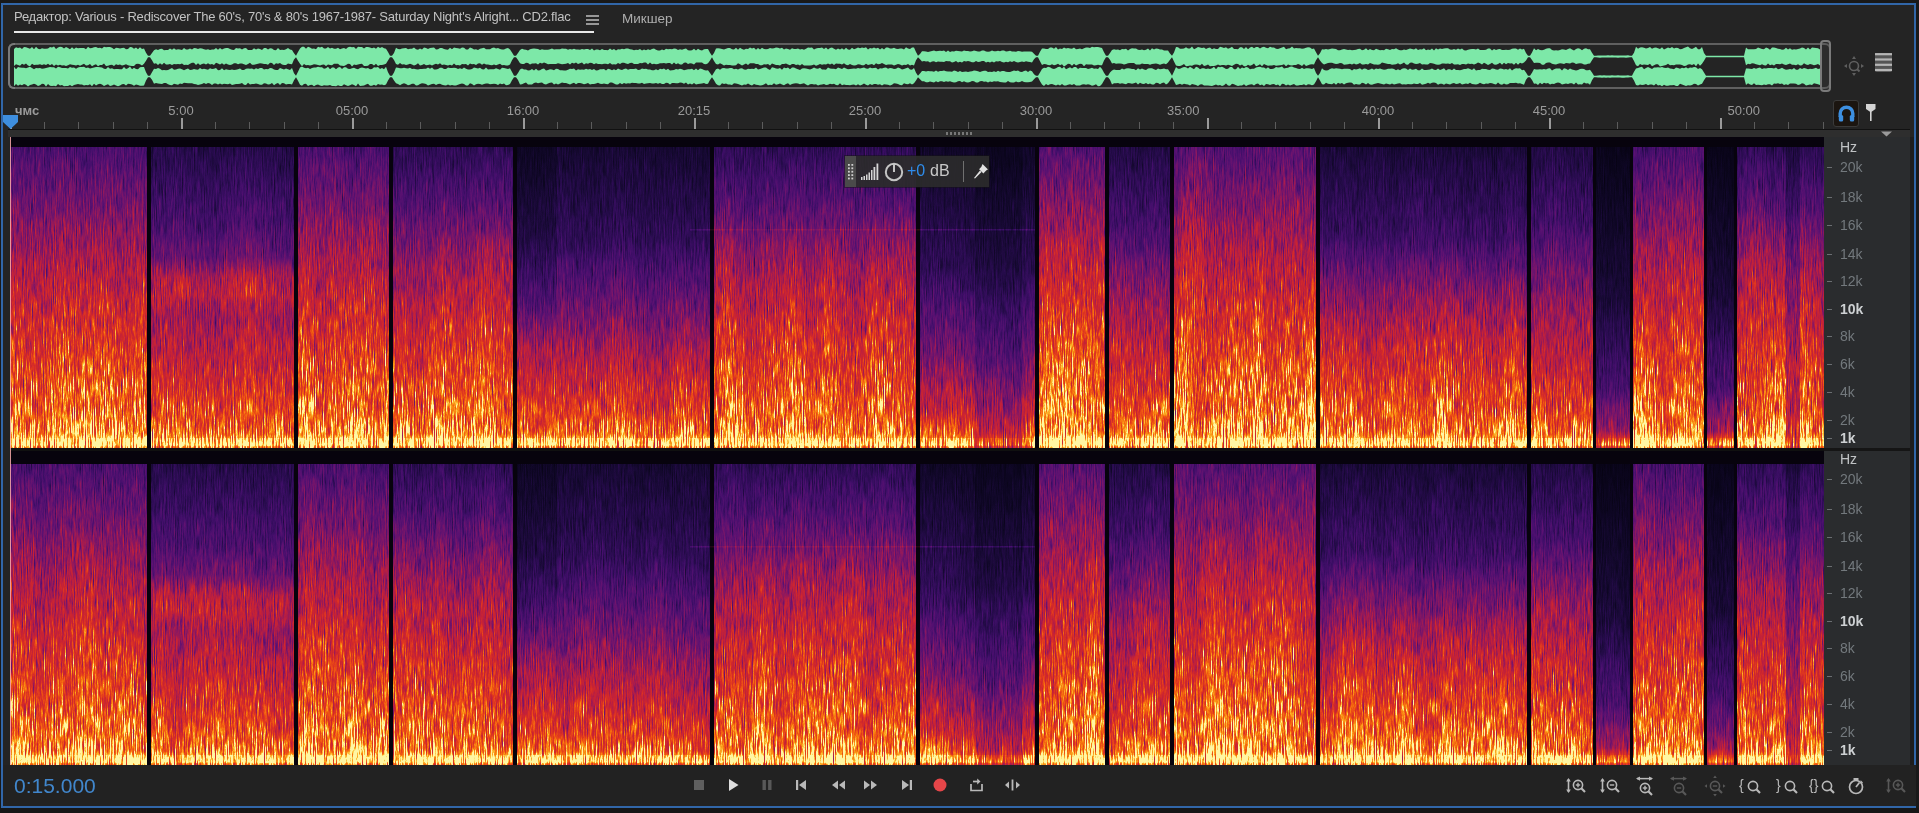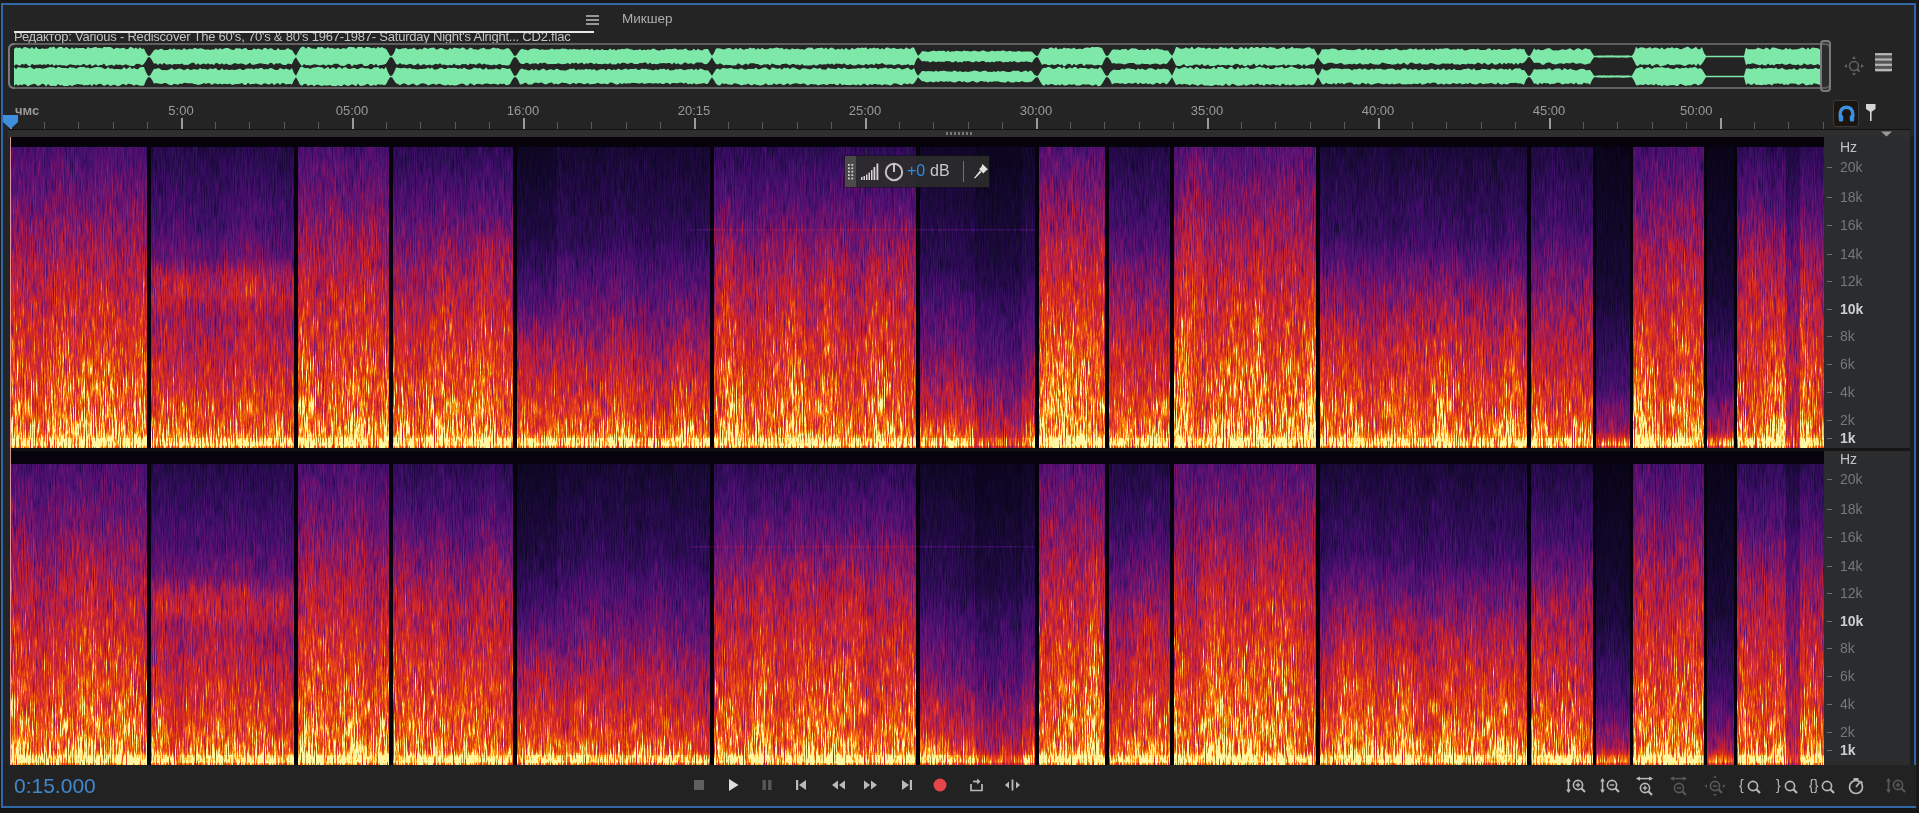--- a/index.html
+++ b/index.html
@@ -1,19 +1,19 @@
 <!DOCTYPE html>
 <html><head><meta charset="utf-8"><style>
 *{margin:0;padding:0;box-sizing:border-box}
 body{width:1919px;height:813px;overflow:hidden;background:#191919;font-family:"Liberation Sans",sans-serif;position:relative}
 .abs{position:absolute}
 </style></head><body>
 <div class="abs" style="left:1px;top:3px;width:1915px;height:805px;border:2px solid #3166a8;background:#242424"></div>
 
-<div class="abs" style="left:14px;top:29px;font-size:13px;letter-spacing:-0.22px;color:#c2c2c2">Редактор: Various - Rediscover The 60's, 70's &amp; 80's 1967-1987- Saturday Night's Alright... CD2.flac</div>
+<div class="abs" style="left:14px;top:9px;font-size:13px;letter-spacing:-0.22px;color:#c2c2c2">Редактор: Various - Rediscover The 60's, 70's &amp; 80's 1967-1987- Saturday Night's Alright... CD2.flac</div>
 <div class="abs" style="left:14px;top:31px;width:580px;height:2px;background:#e8e8e8"></div>
 <svg class="abs" style="left:585px;top:14px" width="15" height="12" viewBox="0 0 15 12">
     <g stroke="#b5b5b5" stroke-width="1.6">
       <line x1="1" y1="2" x2="14" y2="2"></line>
       <line x1="1" y1="6" x2="14" y2="6"></line>
       <line x1="1" y1="10" x2="14" y2="10"></line>
     </g>
   </svg>
 <div class="abs" style="left:622px;top:11px;font-size:13.5px;color:#adadad">Микшер</div>
 
@@ -100,24 +100,24 @@
 <div style="position:absolute;left:1720px;top:118px;width:2px;height:11px;background:#9a9a9a"></div>
 <div style="position:absolute;left:1754px;top:122px;width:1px;height:7px;background:#5c5c5c"></div>
 <div style="position:absolute;left:1788px;top:122px;width:1px;height:7px;background:#5c5c5c"></div>
 <div style="position:absolute;left:1823px;top:122px;width:1px;height:7px;background:#5c5c5c"></div>
 <div style="position:absolute;left:141px;top:103px;width:80px;text-align:center;font-size:13px;color:#9a9a9a">5:00</div>
 <div style="position:absolute;left:312px;top:103px;width:80px;text-align:center;font-size:13px;color:#9a9a9a">05:00</div>
 <div style="position:absolute;left:483px;top:103px;width:80px;text-align:center;font-size:13px;color:#9a9a9a">16:00</div>
 <div style="position:absolute;left:654px;top:103px;width:80px;text-align:center;font-size:13px;color:#9a9a9a">20:15</div>
 <div style="position:absolute;left:825px;top:103px;width:80px;text-align:center;font-size:13px;color:#9a9a9a">25:00</div>
 <div style="position:absolute;left:996px;top:103px;width:80px;text-align:center;font-size:13px;color:#9a9a9a">30:00</div>
-<div style="position:absolute;left:1167px;top:103px;width:80px;text-align:center;font-size:13px;color:#9a9a9a">35:00</div>
+<div style="position:absolute;left:1167px;top:103px;width:80px;text-align:left;font-size:13px;color:#9a9a9a">35:00</div>
 <div style="position:absolute;left:1338px;top:103px;width:80px;text-align:center;font-size:13px;color:#9a9a9a">40:00</div>
 <div style="position:absolute;left:1509px;top:103px;width:80px;text-align:center;font-size:13px;color:#9a9a9a">45:00</div>
-<div style="position:absolute;left:1680px;top:103px;width:80px;text-align:left;font-size:13px;color:#9a9a9a">50:00</div>
+<div style="position:absolute;left:1680px;top:103px;width:80px;text-align:right;font-size:13px;color:#9a9a9a">50:00</div>
 <div class="abs" style="left:8px;top:129px;width:1902px;height:1px;background:#111"></div>
 <div class="abs" style="left:8px;top:130px;width:1902px;height:7px;background:#2e2e2e"></div>
 <div class="abs" style="left:946px;top:132px;width:28px;height:3px;background:repeating-linear-gradient(90deg,#777 0 2px,transparent 2px 4px)"></div>
 <svg class="abs" style="left:1880px;top:131px" width="13" height="6" viewBox="0 0 13 6">
     <path d="M1,0.5 L12,0.5 L6.5,5.5 Z" fill="#9a9a9a"></path>
   </svg>
 
 <div class="abs" style="left:1833px;top:100px;width:26px;height:27px;background:#1b1510;border:1px solid #3a3a3a;border-radius:3px"></div>
 <svg class="abs" style="left:1837px;top:104px" width="19" height="19" viewBox="0 0 19 19">
     <path d="M3.2,13 L3.2,9.5 a6.3,6.3 0 0 1 12.6,0 L15.8,13" stroke="#3d8fe0" stroke-width="3.4" fill="none"></path>

